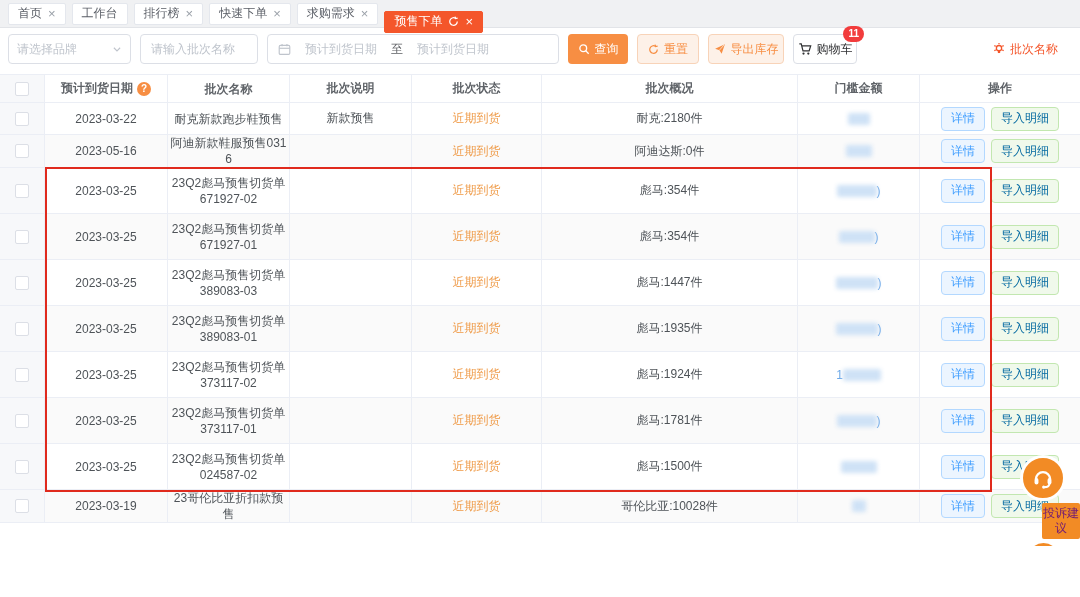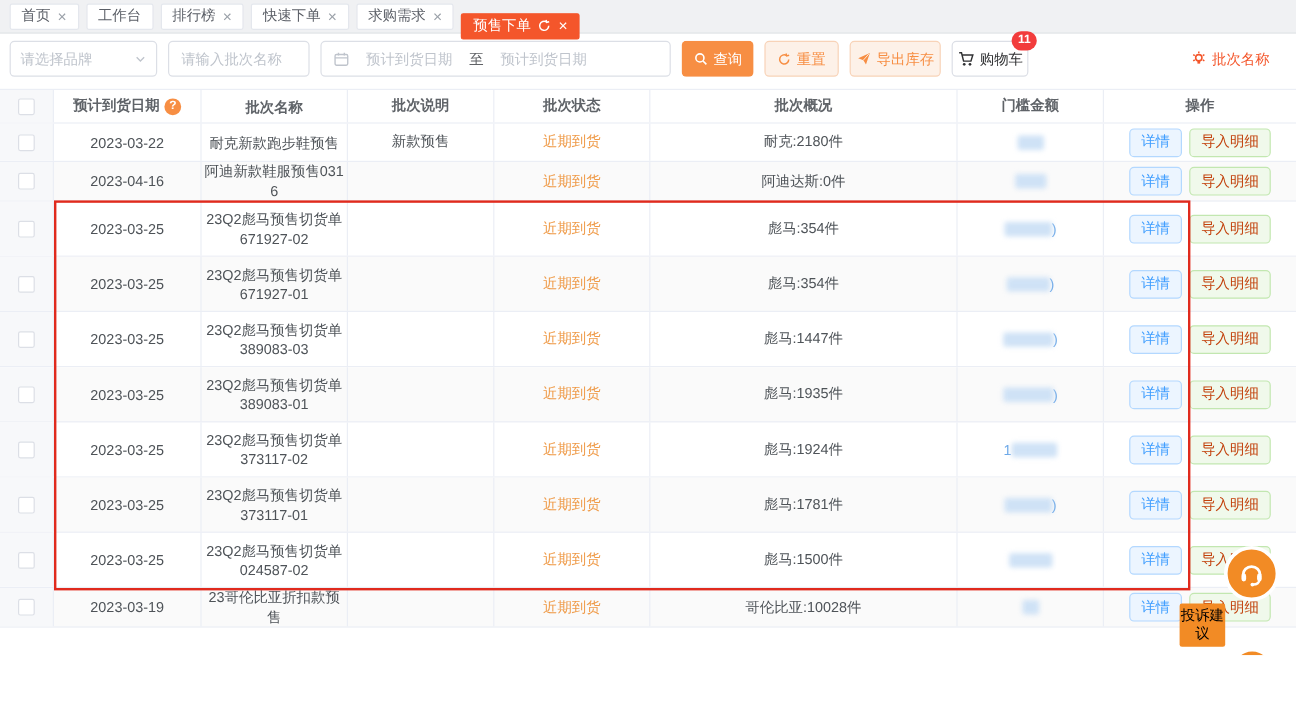--- a/index.html
+++ b/index.html
@@ -56,29 +56,29 @@
   .row-l { height:46px; }
   .tr.alt { background:#fafafa; }
   .tr .c-check { background:#f7f8fa; }
   .checkbox { width:14px; height:14px; border:1px solid #dcdfe6; border-radius:2px; background:#fff; display:inline-block; cursor:pointer; }
   .qmark { width:14px; height:14px; border-radius:50%; background:#f78e43; color:#fff; font-size:10px; line-height:14px; text-align:center; margin-left:4px; font-weight:bold; }
   .status { color:#ef9a47; }
   .amt-mask { display:inline-block; height:12px; background:#cfe2f6; border-radius:2px; filter:blur(2px); vertical-align:middle; }
   .amt-txt { color:#6aa7e8; }
   .op-btn { height:24px; border-radius:4px; font-size:12px; padding:0 9px; cursor:pointer; display:flex; align-items:center; }
   .op-detail { background:#ecf5ff; border:1px solid #b3d8ff; color:#409eff; }
-  .op-import { background:#f0f9eb; border:1px solid #c2e7b0; color:#c2410c; }
+  .op-import { background:#f0f9eb; border:1px solid #c2e7b0; color:#0369a1; }
 
   
   .redrect { position:absolute; left:45px; top:167px; width:947px; height:325px; border:2px solid #e02a1d; z-index:5; pointer-events:none; }
 
   
   .float { position:absolute; z-index:10; }
   .w-headset { left:1020px; top:455px; width:46px; height:46px; border-radius:50%; background:#f28b25; border:3px solid #fff; display:flex; align-items:center; justify-content:center; }
-  .w-complaint { left:983px; top:503px; width:38px; height:36px; background:#f28b25; color:#000000; font-size:12px; line-height:15px; text-align:center; display:flex; align-items:center; justify-content:center; border-radius:2px; }
+  .w-complaint { left:1042px; top:503px; width:38px; height:36px; background:#f28b25; color:#701a75; font-size:12px; line-height:15px; text-align:center; display:flex; align-items:center; justify-content:center; border-radius:2px; }
   .w-phone { left:1028px; top:543px; width:31px; height:31px; border-radius:50%; background:#f28b25; display:flex; align-items:center; justify-content:center; }
 
   
   .pagination { display:flex; align-items:center; margin:34px 0 0 12px; gap:10px; font-size:12.5px; color:#606266; }
   .sizer { width:84px; height:26px; border:1px solid #dcdfe6; border-radius:4px; display:flex; align-items:center; justify-content:space-between; padding:0 8px; color:#0c4a6e; font-size:12px; cursor:pointer; }
   .pbtn { min-width:22px; height:22px; border-radius:3px; background:#f4f4f5; display:flex; align-items:center; justify-content:center; font-size:12px; color:#606266; cursor:pointer; font-weight:bold; }
   .pbtn.dis { color:#c0c4cc; }
   .pbtn.cur { background:#f5812e; color:#fff; }
   .pgroup { display:flex; gap:10px; align-items:center; margin-left:10px; }
   .goto { display:flex; align-items:center; gap:6px; margin-left:16px;margin-top:24px; }
@@ -238,21 +238,21 @@
       <div class="td c-ops">
           <button class="op-btn op-detail">详情</button>
           <button class="op-btn op-import">导入明细</button>
         </div>
     </div>
 
     <div class="tr row-s2 alt">
       <div class="td c-check">
           <span class="checkbox"></span>
         </div>
-      <div class="td c-date">2023-04-16</div>
+      <div class="td c-date">2023-05-16</div>
       <div class="td c-name">阿迪新款鞋服预售0316</div>
       <div class="td c-desc"></div>
       <div class="td c-status">
           <span class="status">近期到货</span>
         </div>
       <div class="td c-over">阿迪达斯:0件</div>
       <div class="td c-amt">
           <span class="amt-txt"></span>
           <span class="amt-mask" style="width:26px"></span>
           <span class="amt-txt"></span>

